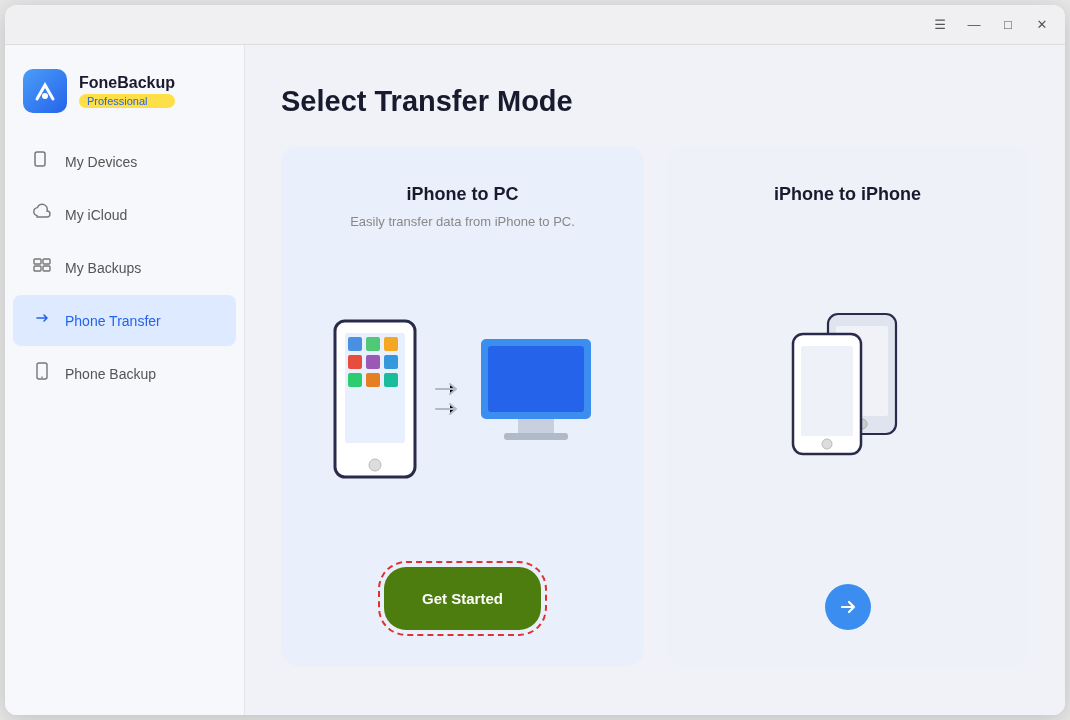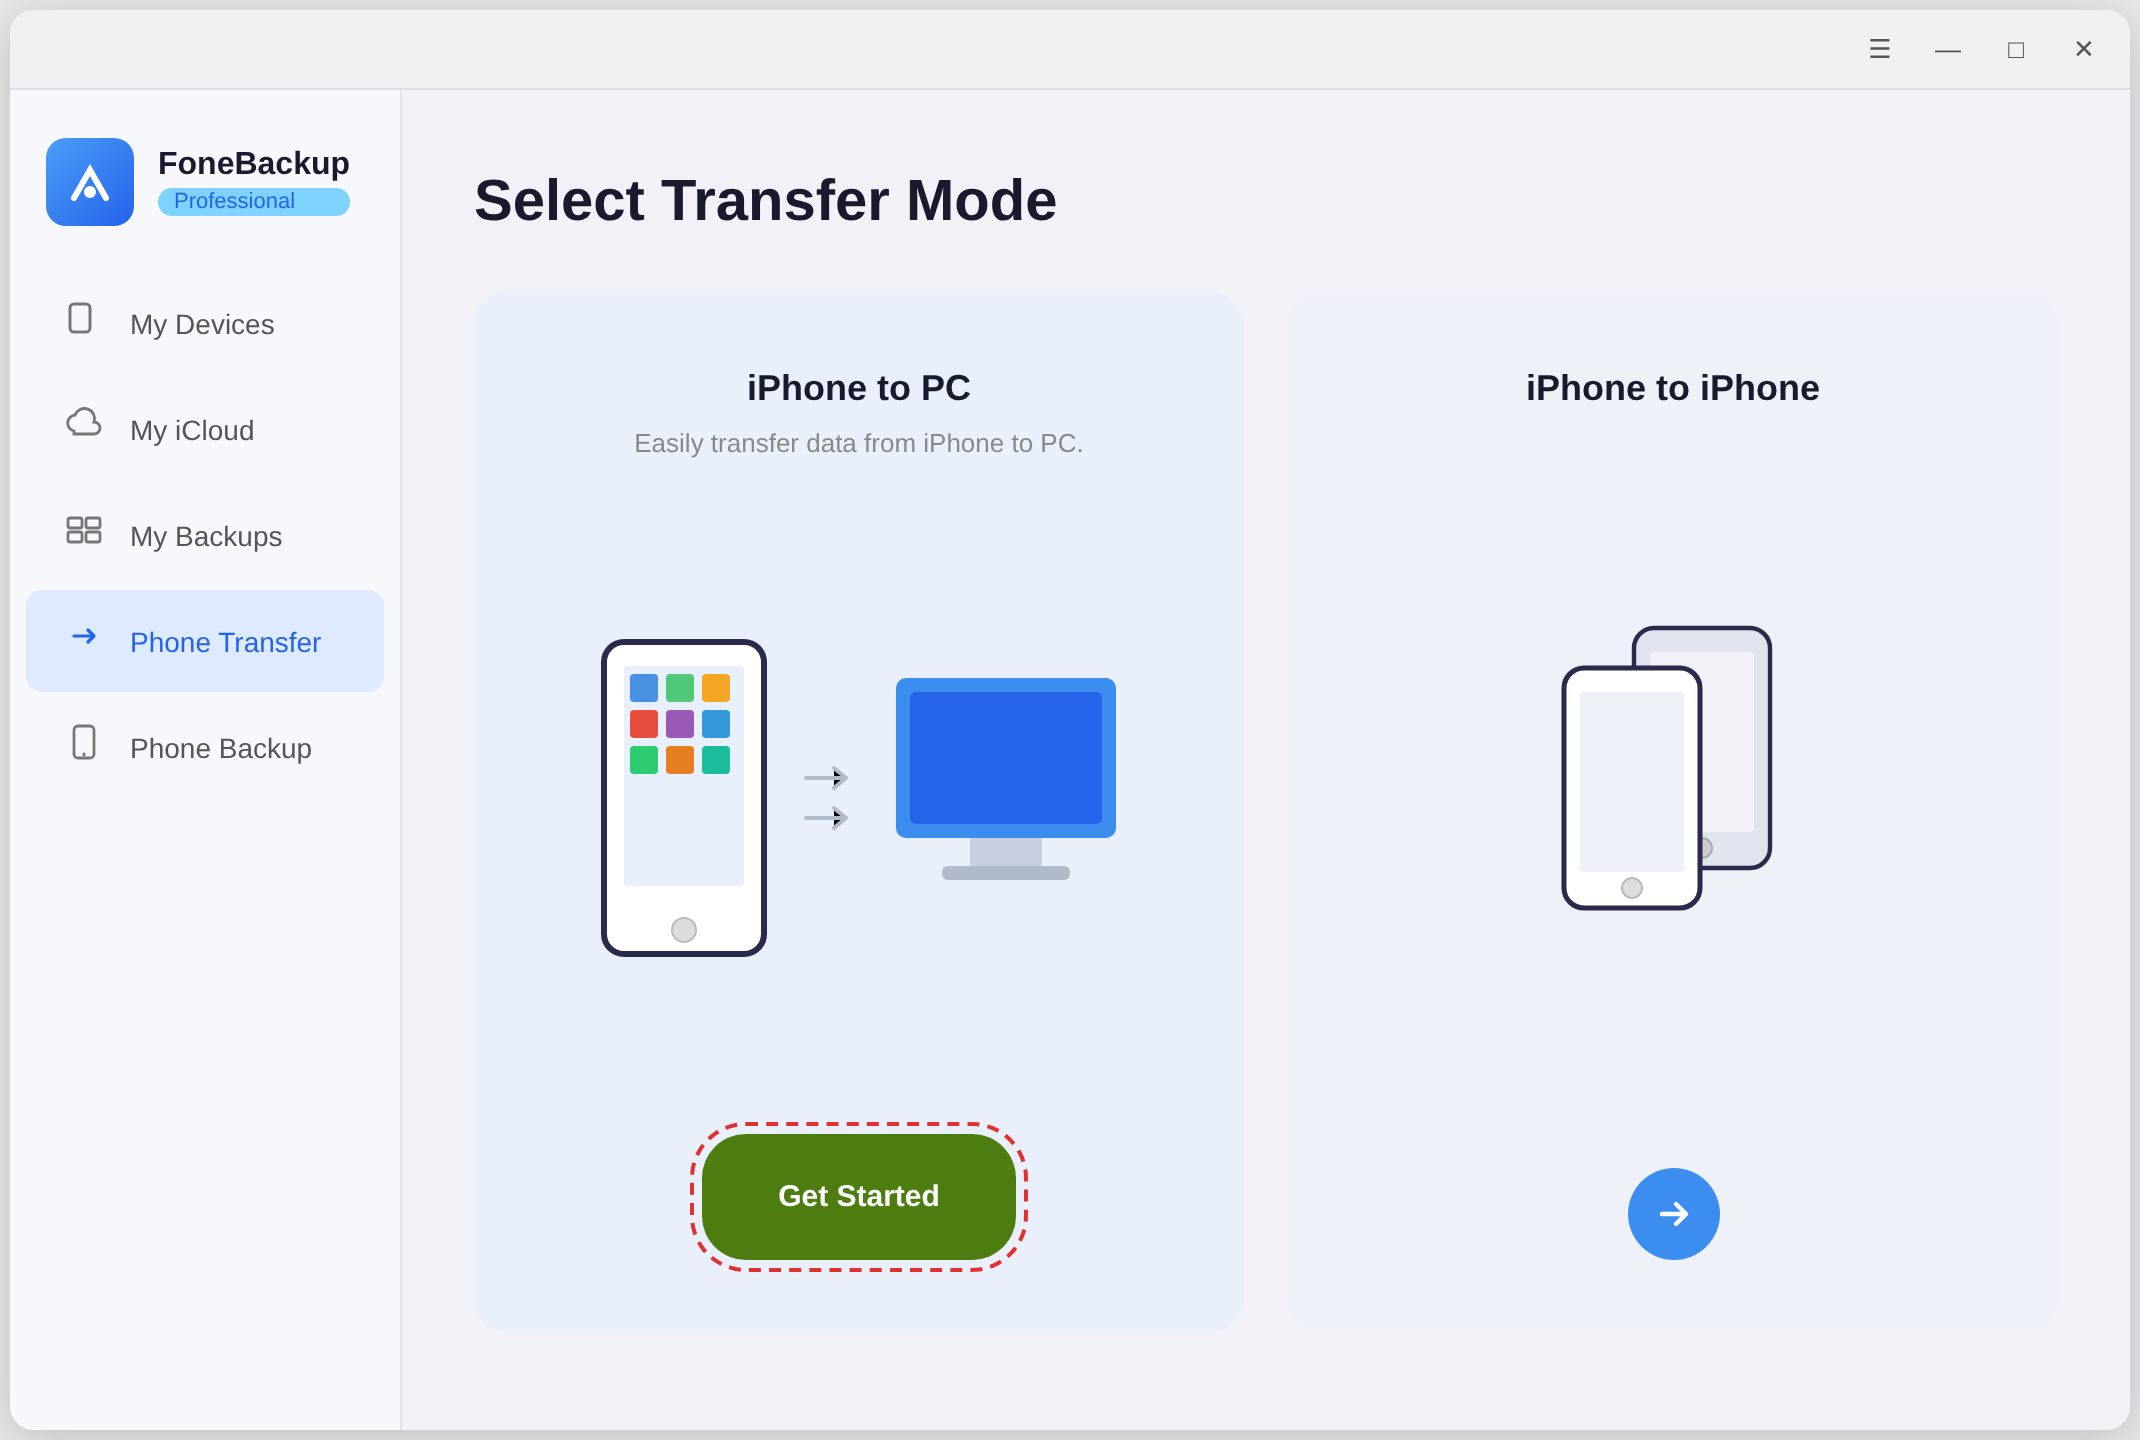--- a/index.html
+++ b/index.html
@@ -42,21 +42,21 @@
       cursor: pointer;
       color: #555;
       font-size: 13px;
     }
     .app-body {
       display: flex;
       flex: 1;
       overflow: hidden;
     }
     .sidebar {
-      width: 196px;
+      width: 240px;
       background: #f7f8fb;
       border-right: 1px solid #e2e4ea;
       display: flex;
       flex-direction: column;
       flex-shrink: 0;
       padding-top: 10px;
     }
     .logo-area {
       display: flex;
       align-items: center;
@@ -78,21 +78,21 @@
     .logo-text {
       display: flex;
       flex-direction: column;
     }
     .logo-name {
       font-size: 16px;
       font-weight: 700;
       color: #1a1a2e;
     }
     .logo-badge {
-      background: #7dd3fc;
+      background: #fde047;
       color: #2563eb;
       font-size: 11px;
       padding: 1px 8px;
       border-radius: 10px;
       display: inline-block;
       margin-top: 2px;
     }
     .nav-item {
       display: flex;
       align-items: center;

